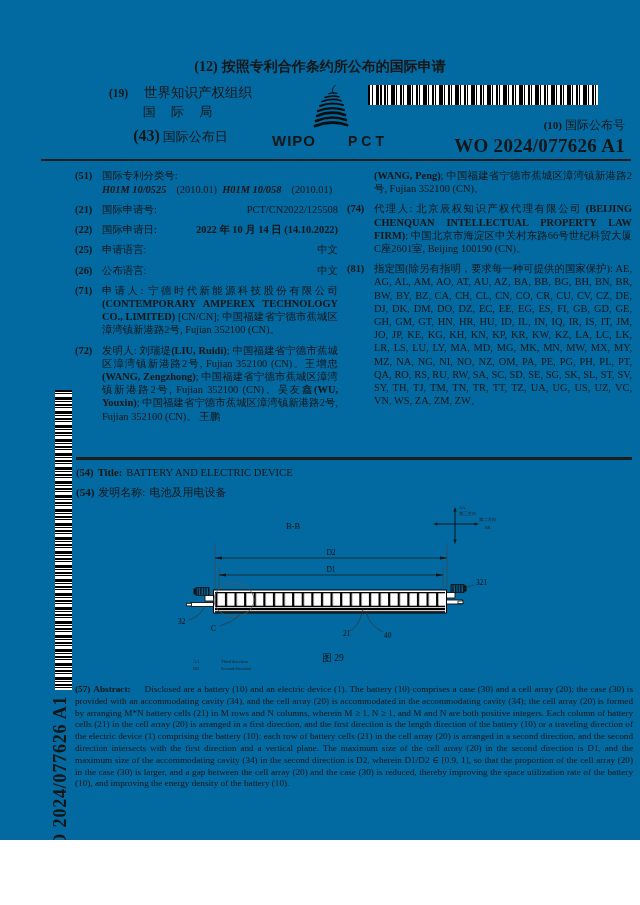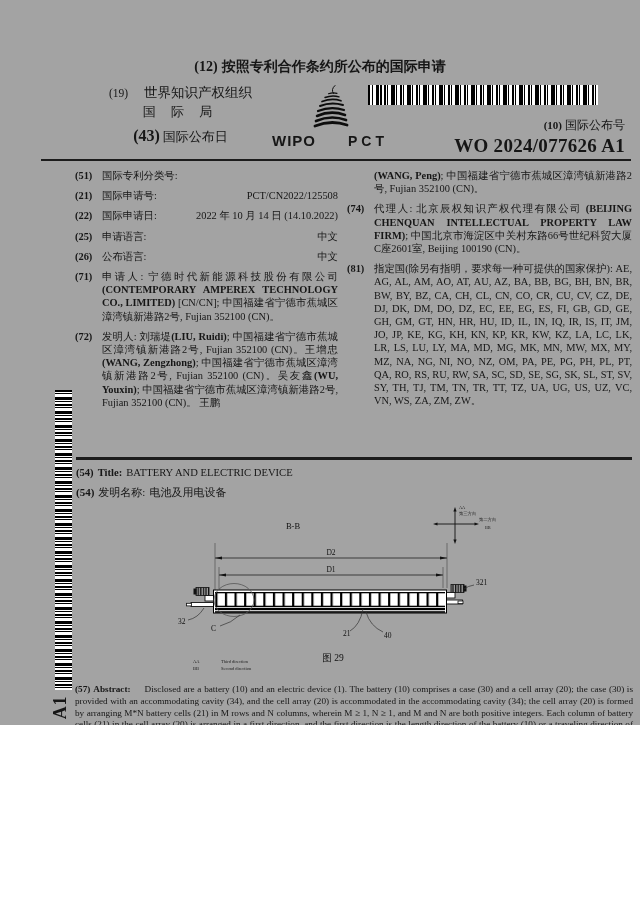--- a/index.html
+++ b/index.html
@@ -1,24 +1,24 @@
 <!DOCTYPE html>
 <html><head>
 <meta charset="utf-8">
 <style>
   html,body{margin:0;padding:0;}
   body{width:640px;height:905px;background:#ffffff;font-family:"Liberation Serif","DejaVu Serif",serif;color:#161616;}
-  .page{position:relative;width:640px;height:725px;background:#a3a3a3;overflow:hidden;}
+  .page{position:relative;width:640px;height:840px;background:#0369a1;overflow:hidden;}
 
   .pct-line{position:absolute;top:58px;left:0;width:640px;text-align:center;font-weight:bold;font-size:14px;}
   .pct-line .lbl{margin-right:4px;}
 
   .hdr-left{position:absolute;left:88px;top:84px;width:185px;text-align:center;}
   .h19{font-size:13.5px;}
-  .h19 .lbl{font-weight:normal;font-size:11.5px;margin-right:16px;}
+  .h19 .lbl{font-weight:bold;font-size:11.5px;margin-right:16px;}
   .bureau{font-size:13px;letter-spacing:6px;margin-top:1px;}
   .h43{font-size:13px;margin-top:6px;}
   .h43 .lbl{font-weight:bold;font-size:16px;margin-right:3px;}
   .pubdate{font-size:12.5px;font-weight:bold;margin-top:2px;}
 
   .logo-block{position:absolute;left:278px;top:84px;width:104px;text-align:center;}
   .logo-block svg{display:block;margin:0 auto;}
   .wipo-row{display:flex;align-items:center;justify-content:center;gap:16px;margin-top:2px;font-family:"Liberation Sans","DejaVu Sans",sans-serif;}
   .wipo-txt{font-size:15px;font-weight:bold;letter-spacing:1px;}
   .pct-txt{font-size:14px;font-weight:bold;letter-spacing:4px;}
@@ -34,21 +34,21 @@
   .rule1{position:absolute;left:41px;top:159px;width:590px;height:2px;background:#1c1c1c;}
   .rule2{position:absolute;left:76px;top:457px;width:556px;height:3px;background:#1c1c1c;}
 
   .cols{position:absolute;left:75px;top:169px;width:557px;display:flex;}
   .col-l{width:263px;margin-right:9px;}
   .col-r{flex:1;}
   .field{position:relative;padding-left:27px;margin-bottom:7px;font-size:10.4px;line-height:13.2px;text-align:justify;}
   .flbl{position:absolute;left:0;top:0;font-weight:bold;}
   .kv{display:flex;}
   .kv .kv-val{margin-left:auto;white-space:nowrap;}
-  .bold-val{font-weight:normal;}
+  .bold-val{font-weight:bold;}
   .ipc-line{margin-top:0.5px;}
   .ipc-code{font-weight:bold;font-style:italic;margin-right:10px;}
   .field b{font-weight:bold;}
 
   .barcode-v{position:absolute;left:55px;top:390px;width:17px;height:300px;
     background:repeating-linear-gradient(180deg,#000 0 2px,#fff 2px 3.2px,#000 3.2px 4.4px,#fff 4.4px 7px,#000 7px 10px,#fff 10px 11.2px,#000 11.2px 12.4px,#fff 12.4px 14px);}
 
   .title54{position:absolute;left:76px;top:467px;width:556px;}
   .t-en{font-size:10.6px;}
   .t-en .lbl,.t-en .tlbl{font-weight:bold;margin-right:4px;}
@@ -116,20 +116,24 @@
   </div>
 
   <div class="rule1"></div>
 
   <div class="cols">
     <div class="col-l">
 
       <div class="field">
         <span class="flbl">(51)</span>
         <span>国际专利分类号:</span>
+        <div class="ipc-line">
+          <span class="ipc-code">H01M 10/0525</span><span>(2010.01)</span>
+          &nbsp;<span class="ipc-code">H01M 10/058</span><span>(2010.01)</span>
+        </div>
       </div>
 
       <div class="field kv">
         <span class="flbl">(21)</span>
         <span>国际申请号:</span>
         <span class="kv-val">PCT/CN2022/125508</span>
       </div>
 
       <div class="field kv">
         <span class="flbl">(22)</span>

